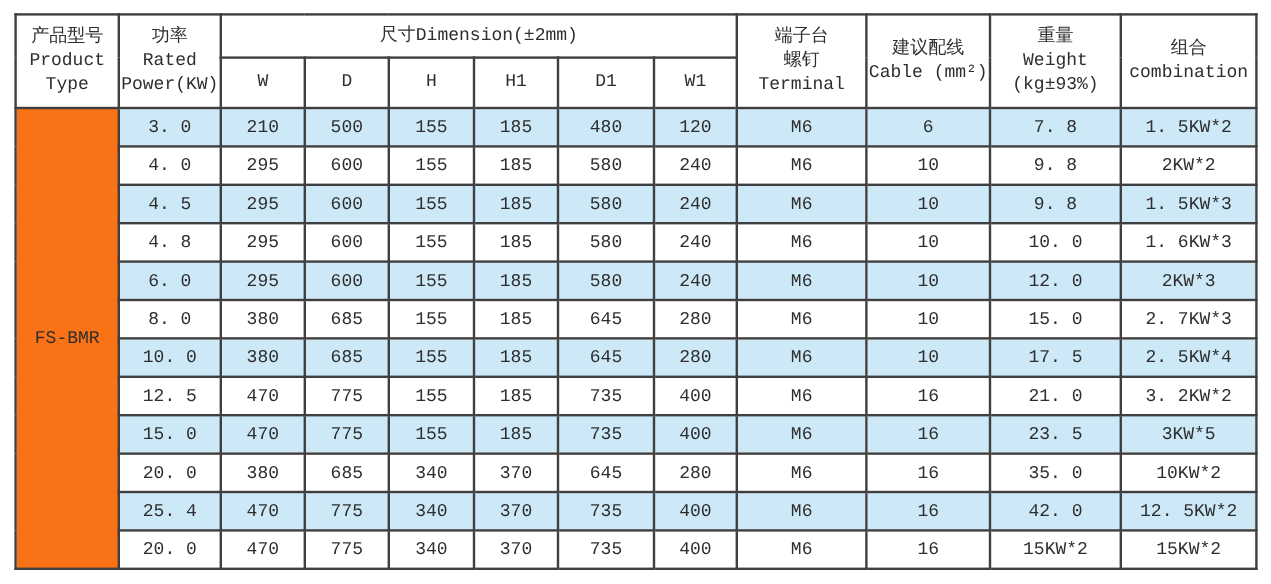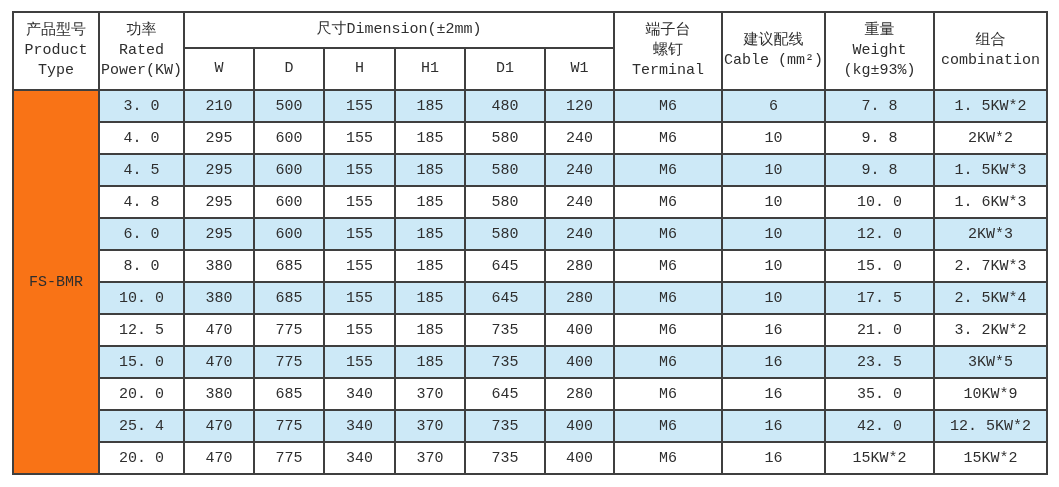--- a/index.html
+++ b/index.html
@@ -234,21 +234,21 @@
           <td>20. 0</td>
           <td>380</td>
           <td>685</td>
           <td>340</td>
           <td>370</td>
           <td>645</td>
           <td>280</td>
           <td>M6</td>
           <td>16</td>
           <td>35. 0</td>
-          <td>10KW*9</td>
+          <td>10KW*2</td>
         </tr>
         <tr class="alt">
           <td>25. 4</td>
           <td>470</td>
           <td>775</td>
           <td>340</td>
           <td>370</td>
           <td>735</td>
           <td>400</td>
           <td>M6</td>

